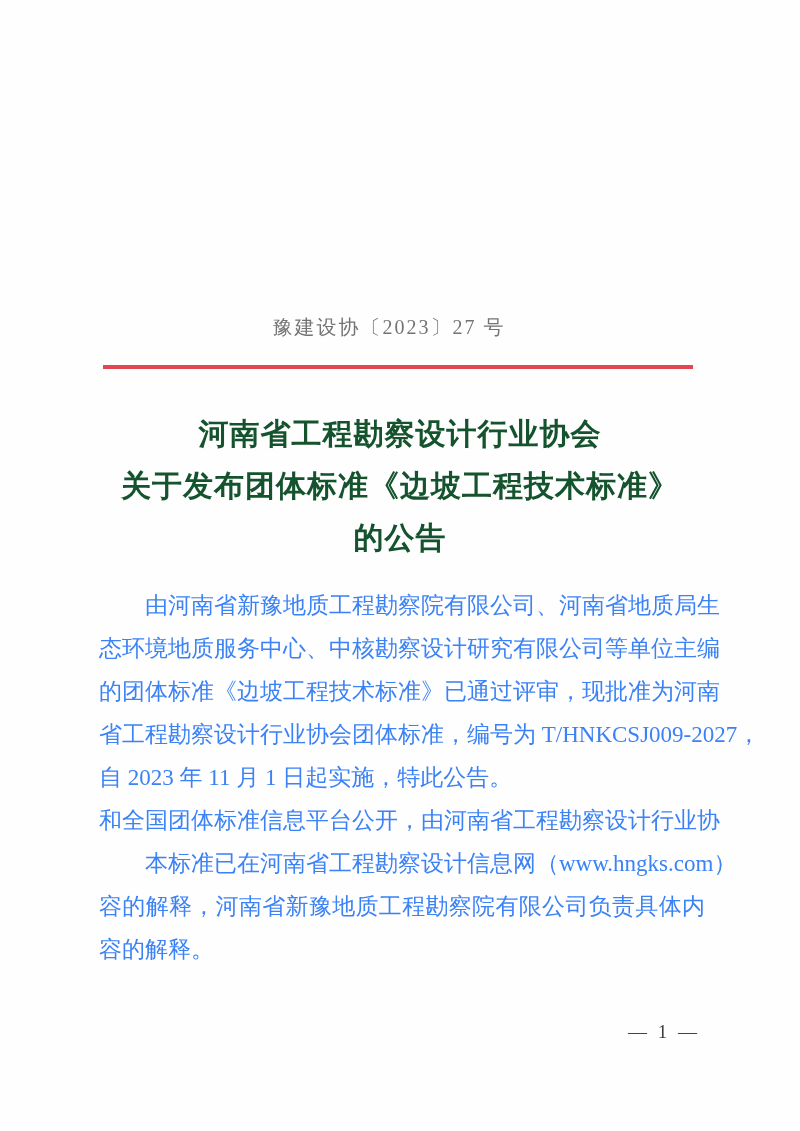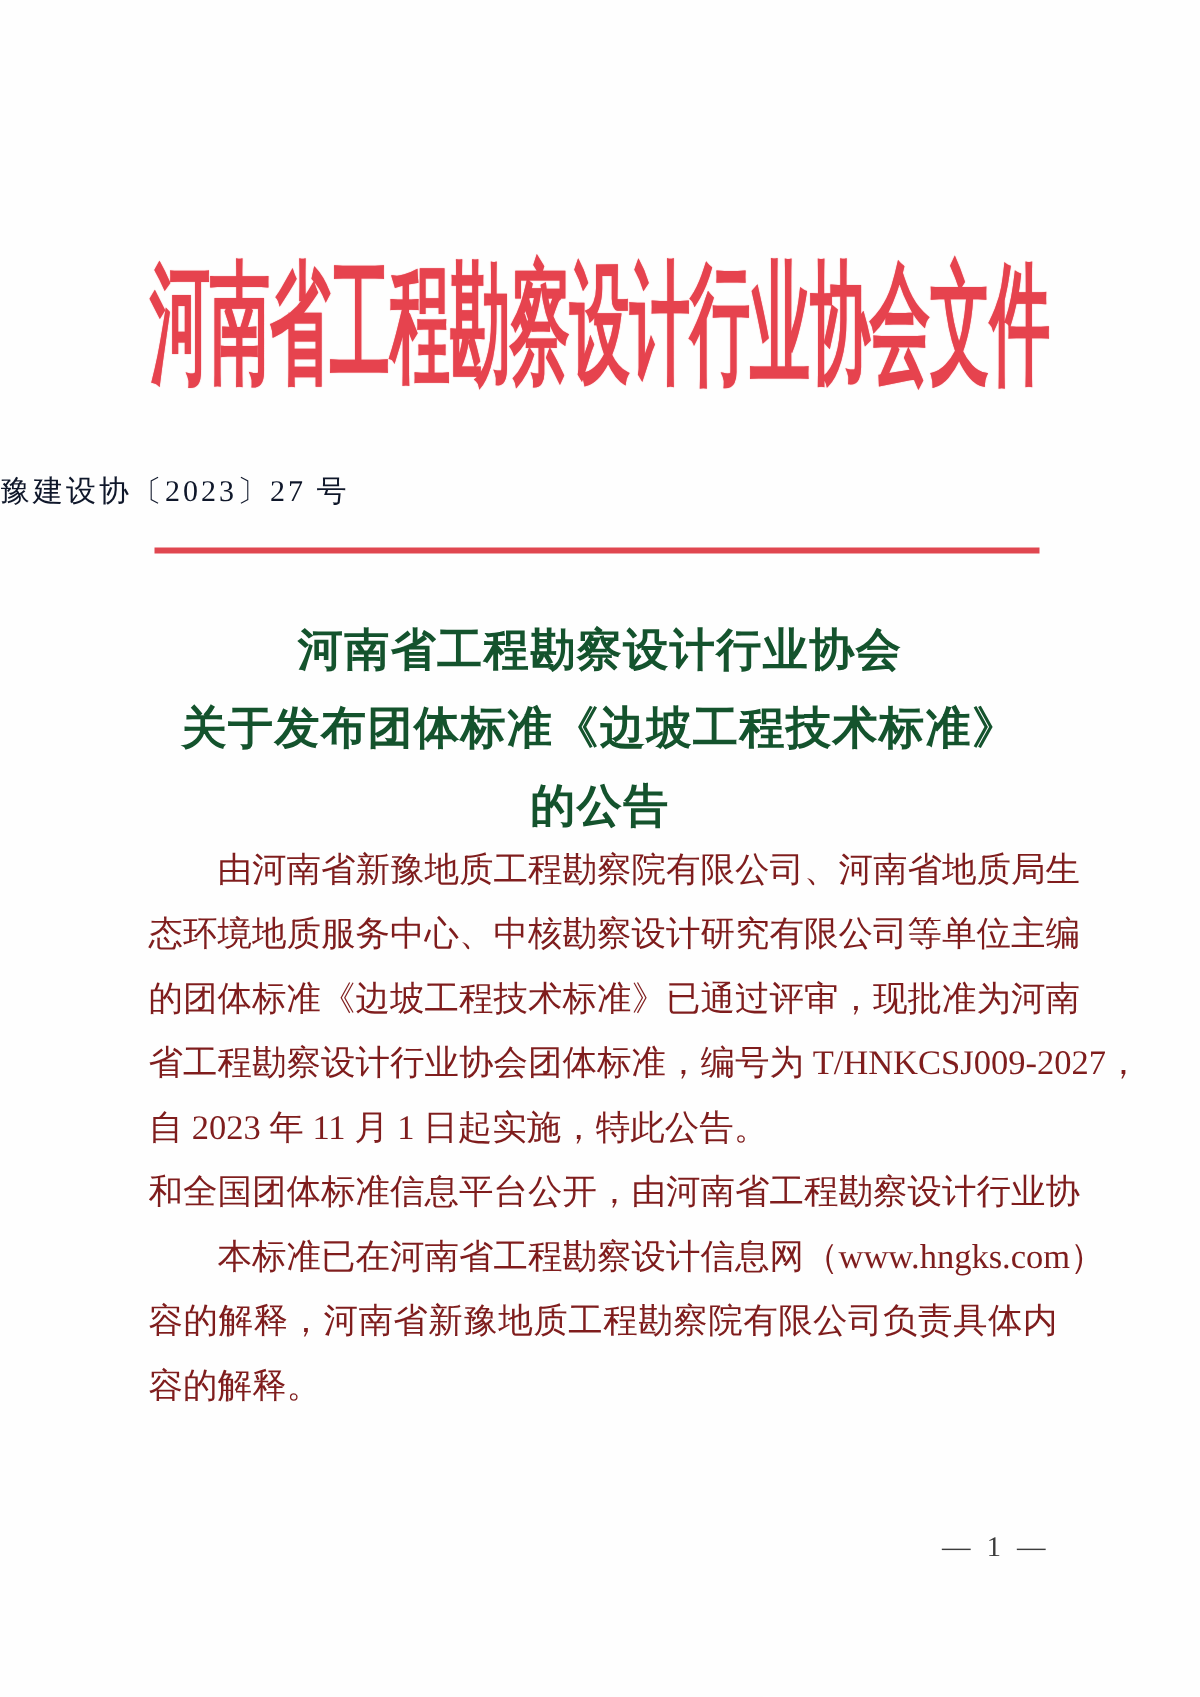--- a/index.html
+++ b/index.html
@@ -32,23 +32,23 @@
     letter-spacing: 0px;
     white-space: nowrap;
     transform: scale(1.0, 2.2);
     transform-origin: center center;
     text-shadow: 0 0 0.5px #ef6a72;
   }
   
   .doc-number {
     position: absolute;
     top: 314px; left: 0; right: 22px;
-    text-align: left;
+    text-align: center;
     font-size: 20px;
-    color: #0f172a;
+    color: #737373;
     letter-spacing: 2px;
   }
   
   .red-rule {
     position: absolute;
     top: 365px; left: 103px;
     width: 590px; height: 4px;
     background: #e04750;
   }
   
@@ -58,25 +58,25 @@
     text-align: center;
     font-weight: bold;
     color: #14532d;
     font-size: 30px;
     line-height: 52px;
     letter-spacing: 1px;
   }
   
   .body-text {
     position: absolute;
-    top: 558px; left: 99px;
+    top: 584px; left: 99px;
     width: 606px;
     font-size: 23px;
     line-height: 43px;
-    color: #7f1d1d;
+    color: #3b82f6;
   }
   .body-line {
     text-align: justify;
     text-align-last: justify;
     white-space: nowrap;
   }
   .body-line.indent { text-indent: 2em; }
   .body-line.last {
     text-align-last: left;
     white-space: normal;
@@ -88,23 +88,20 @@
     font-size: 19px;
     color: #3c3c3c;
     letter-spacing: 3px;
   }
 </style>
 </head>
 <body>
 
 <div class="page">
 
-  <div class="org-title">
-    <span class="stretch">河南省工程勘察设计行业协会文件</span>
-  </div>
 
   <div class="doc-number">豫建设协〔2023〕27 号</div>
 
   <div class="red-rule"></div>
 
   <div class="notice-title">
     <div>河南省工程勘察设计行业协会</div>
     <div>关于发布团体标准《边坡工程技术标准》</div>
     <div>的公告</div>
   </div>

